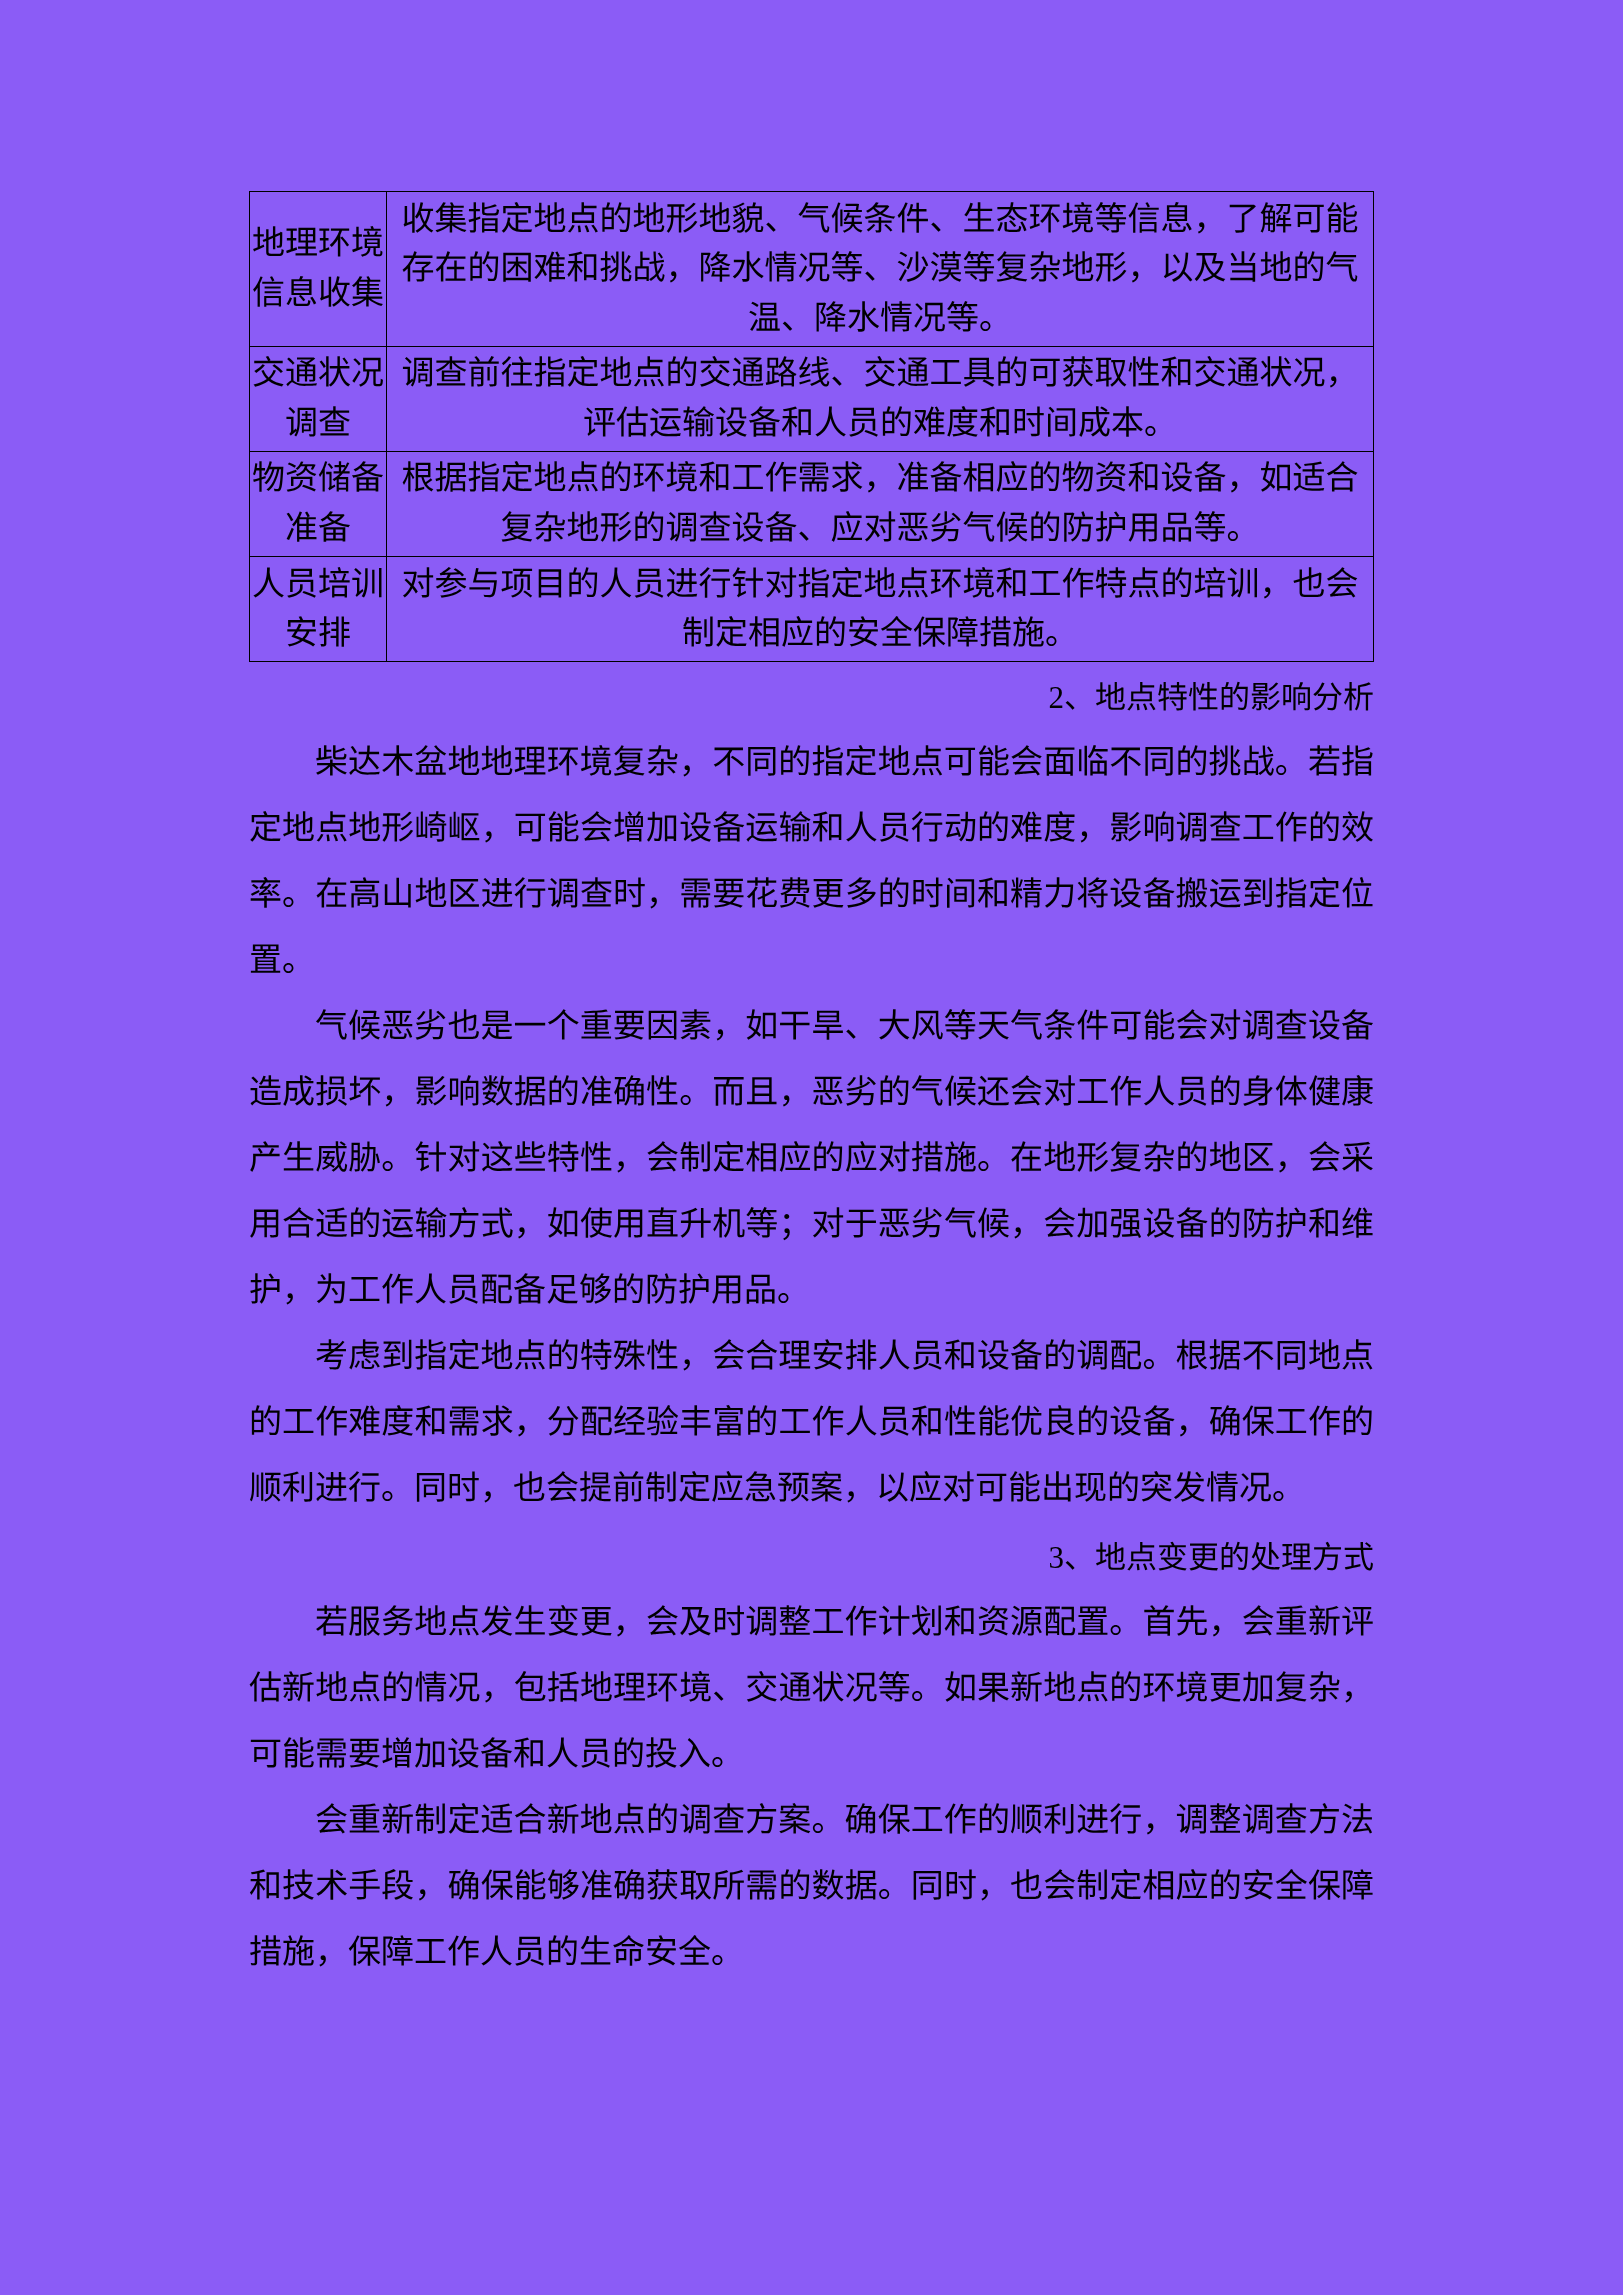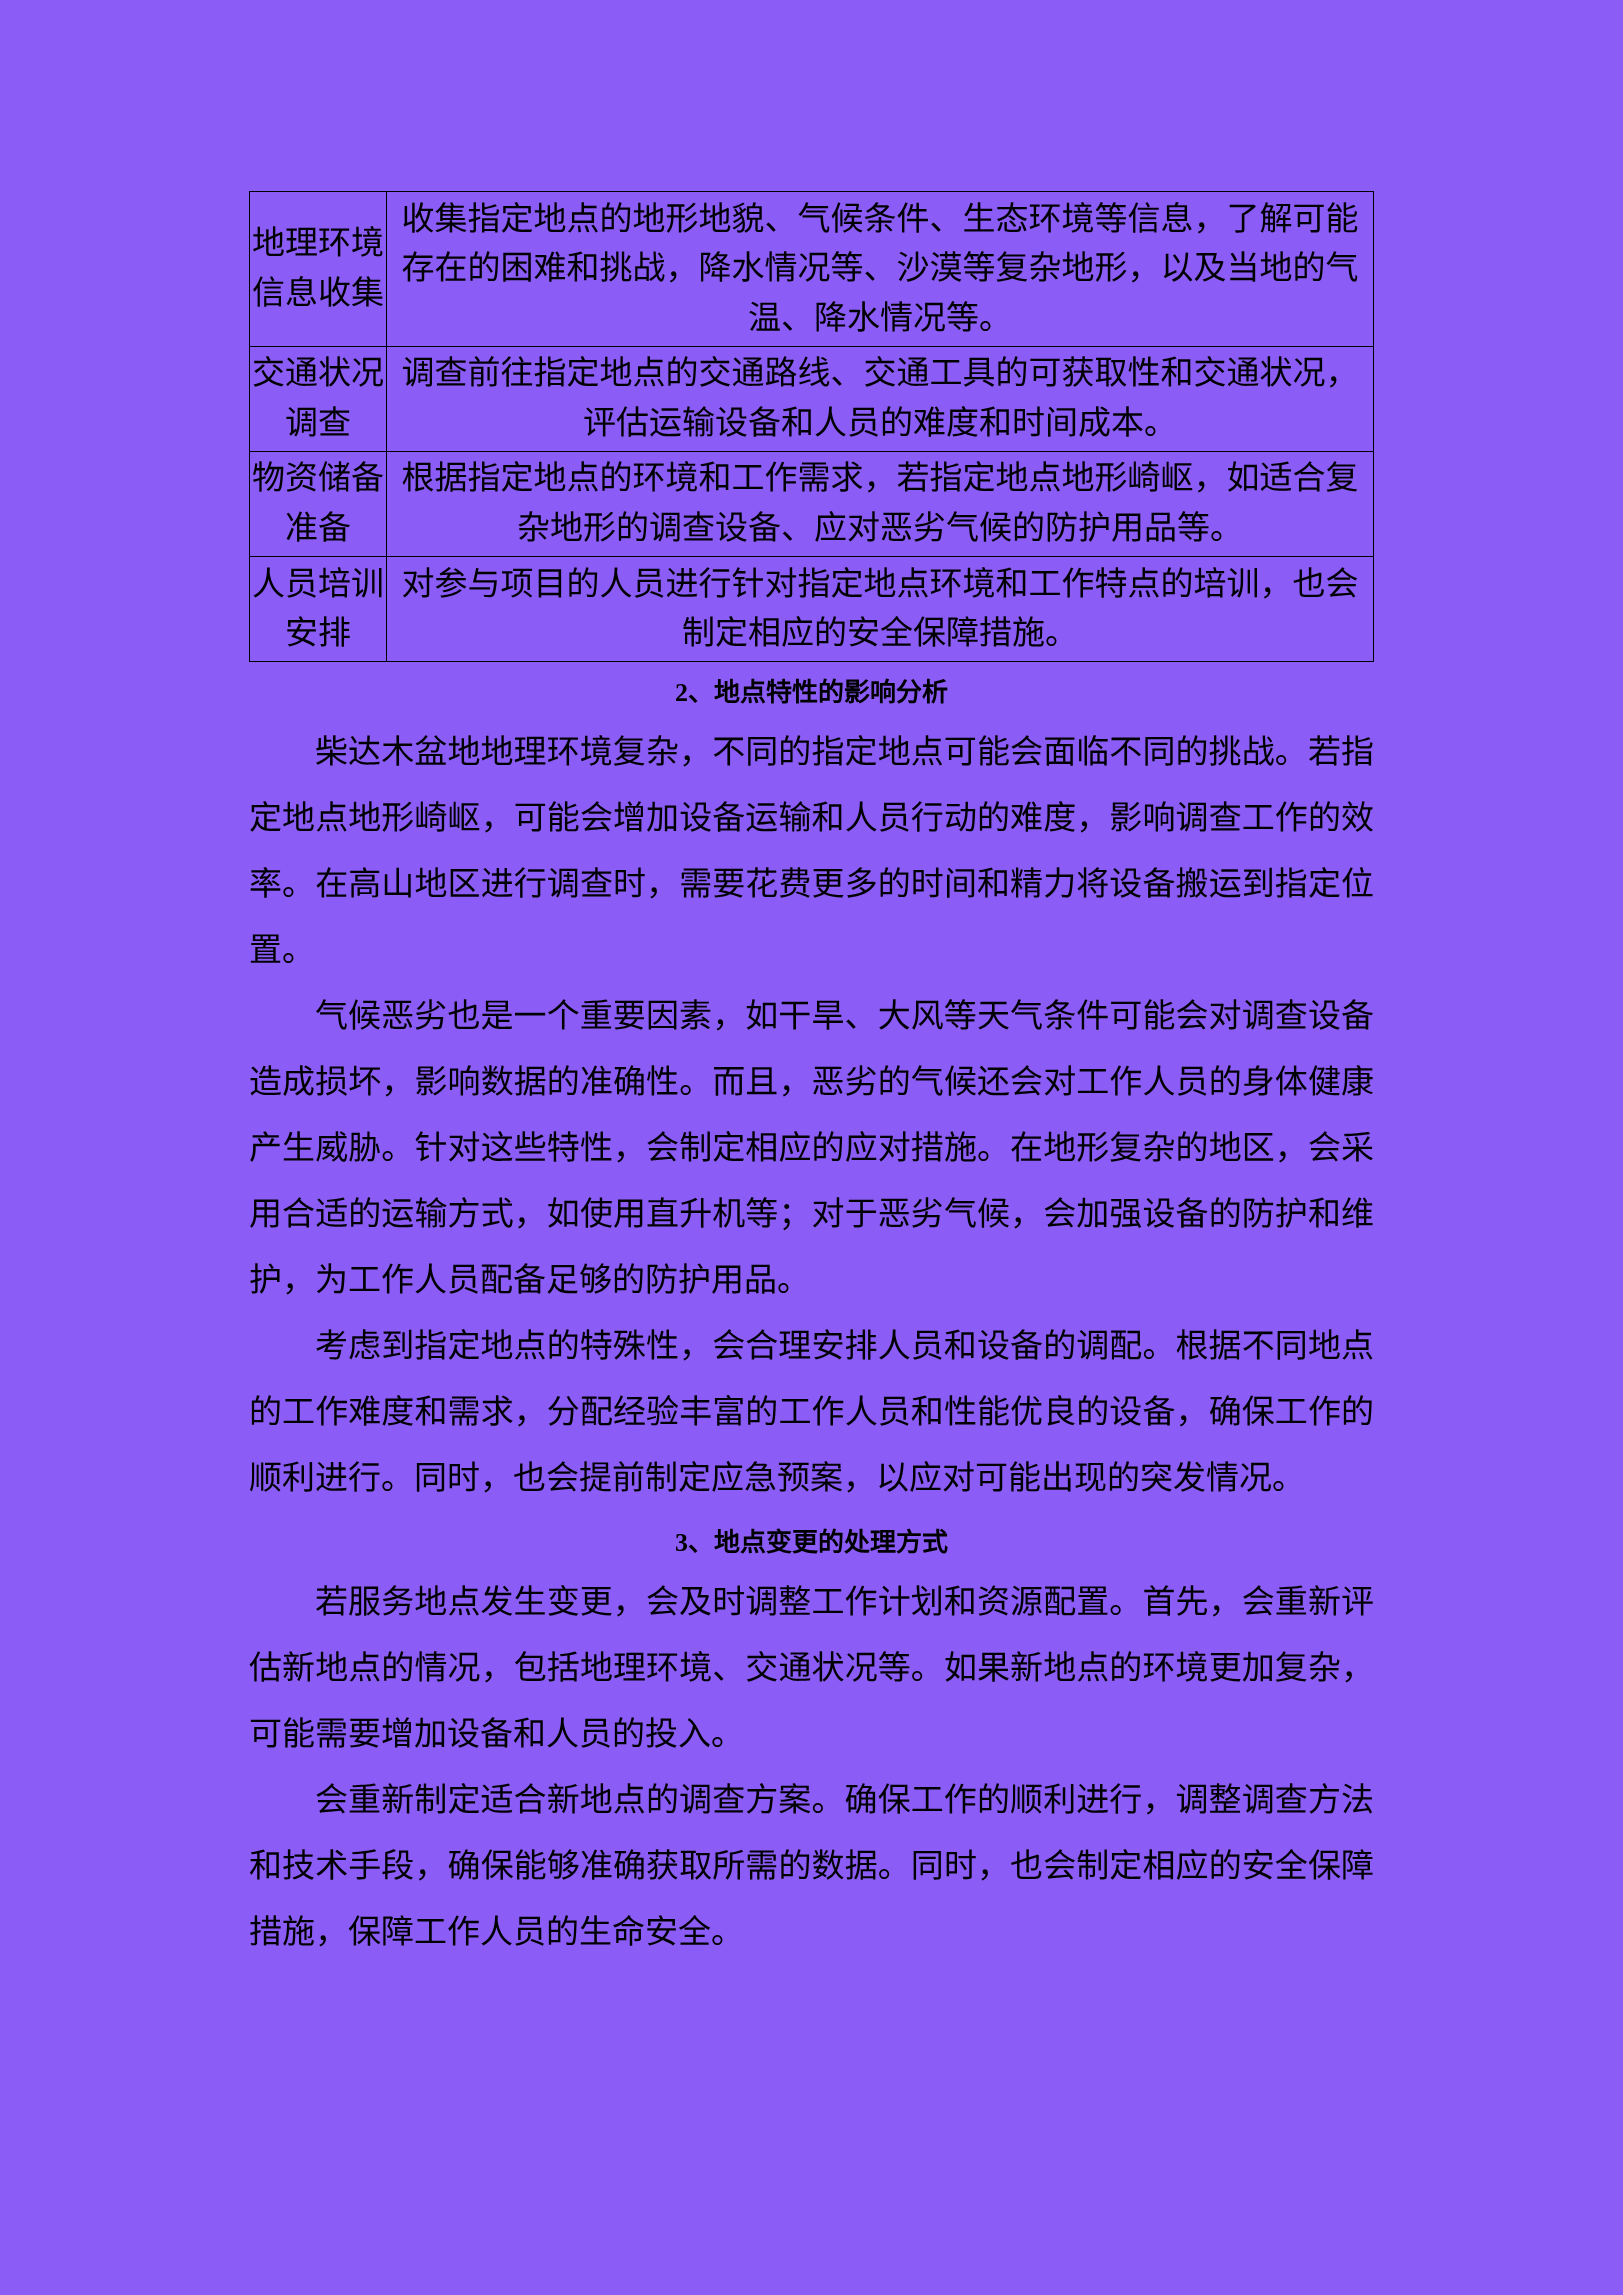--- a/index.html
+++ b/index.html
@@ -31,25 +31,25 @@
   }
   td.label-cell {
     width: 137px;
     padding: 2.6px 1.3px;
   }
   td.content-cell {
     padding: 2.6px 1.3px;
   }
 
   .section-heading {
-    font-size: 26px;
-    font-weight: bold;
+    font-size: 31px;
+    font-weight: normal;
     line-height: 2;
     margin-top: 5.2px;
-    text-align: center;
+    text-align: right;
   }
 
   .para {
     line-height: 2;
     text-indent: 2em;
     text-align: justify;
     text-justify: inter-character;
   }
 </style>
 </head>
@@ -62,21 +62,21 @@
       <tr>
         <td class="label-cell">地理环境信息收集</td>
         <td class="content-cell">收集指定地点的地形地貌、气候条件、生态环境等信息，了解可能存在的困难和挑战，降水情况等、沙漠等复杂地形，以及当地的气温、降水情况等。</td>
       </tr>
       <tr>
         <td class="label-cell">交通状况调查</td>
         <td class="content-cell">调查前往指定地点的交通路线、交通工具的可获取性和交通状况，评估运输设备和人员的难度和时间成本。</td>
       </tr>
       <tr>
         <td class="label-cell">物资储备准备</td>
-        <td class="content-cell">根据指定地点的环境和工作需求，若指定地点地形崎岖，如适合复杂地形的调查设备、应对恶劣气候的防护用品等。</td>
+        <td class="content-cell">根据指定地点的环境和工作需求，准备相应的物资和设备，如适合复杂地形的调查设备、应对恶劣气候的防护用品等。</td>
       </tr>
       <tr>
         <td class="label-cell">人员培训安排</td>
         <td class="content-cell">对参与项目的人员进行针对指定地点环境和工作特点的培训，也会制定相应的安全保障措施。</td>
       </tr>
     </tbody>
   </table>
 
   <div class="section">
     <h2 class="section-heading">2、地点特性的影响分析</h2>

